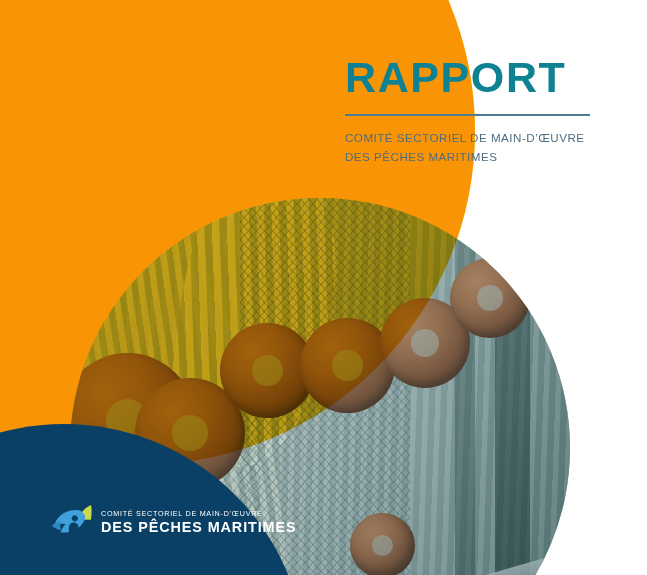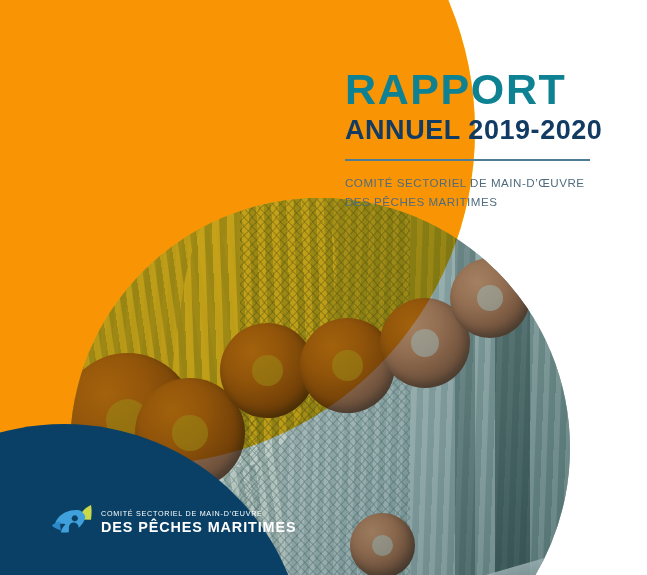--- a/index.html
+++ b/index.html
@@ -254,21 +254,21 @@
     font-size: 14.4px;
     letter-spacing: 0.9px;
     font-weight: 700;
     white-space: nowrap;
   }
 
   
   .title-block {
     position: absolute;
     left: 345px;
-    top: 68px;
+    top: 56px;
     z-index: 7;
     width: 270px;
   }
   .title-main {
     color: #0E8193;
     font-size: 43px;
     font-weight: 700;
     letter-spacing: 1.6px;
     line-height: 1.02;
     margin: 0;
@@ -341,21 +341,20 @@
       <path d="M23.6 20.4 C26.4 20.4 28.6 22.6 28.6 25.4 L28.6 29.6 C26.9 30.3 25 30.6 23 30.6 C21.6 30.6 20.2 30.4 18.9 30 L18.9 25.4 C18.9 22.6 21 20.4 23.6 20.4 Z" fill="#0A4065"></path>
     </svg>
     <div class="logo-text">
       <div class="logo-line1">COMITÉ SECTORIEL DE MAIN-D’ŒUVRE</div>
       <div class="logo-line2">DES PÊCHES MARITIMES</div>
     </div>
   </div>
 
   <div class="title-block">
     <h1 class="title-main">RAPPORT</h1>
-    <h2 class="title-sub">ANNUEL 2019-2020</h2>
     <div class="title-rule"></div>
     <div class="org-name">
       <span>COMITÉ SECTORIEL DE MAIN-D’ŒUVRE</span>
       <span>DES PÊCHES MARITIMES</span>
     </div>
   </div>
 
 </div>
 
 </body></html>

